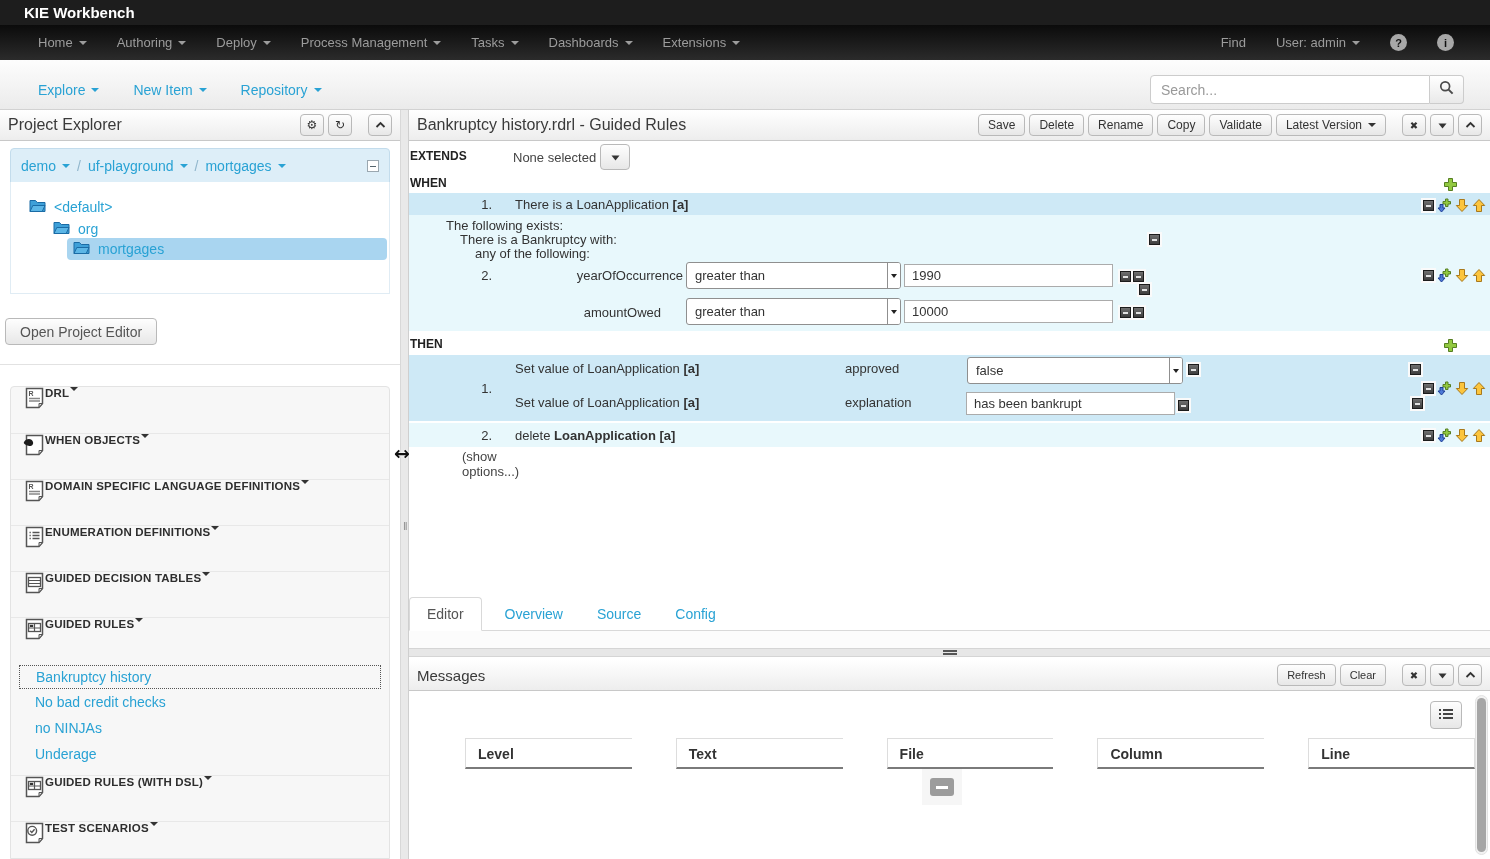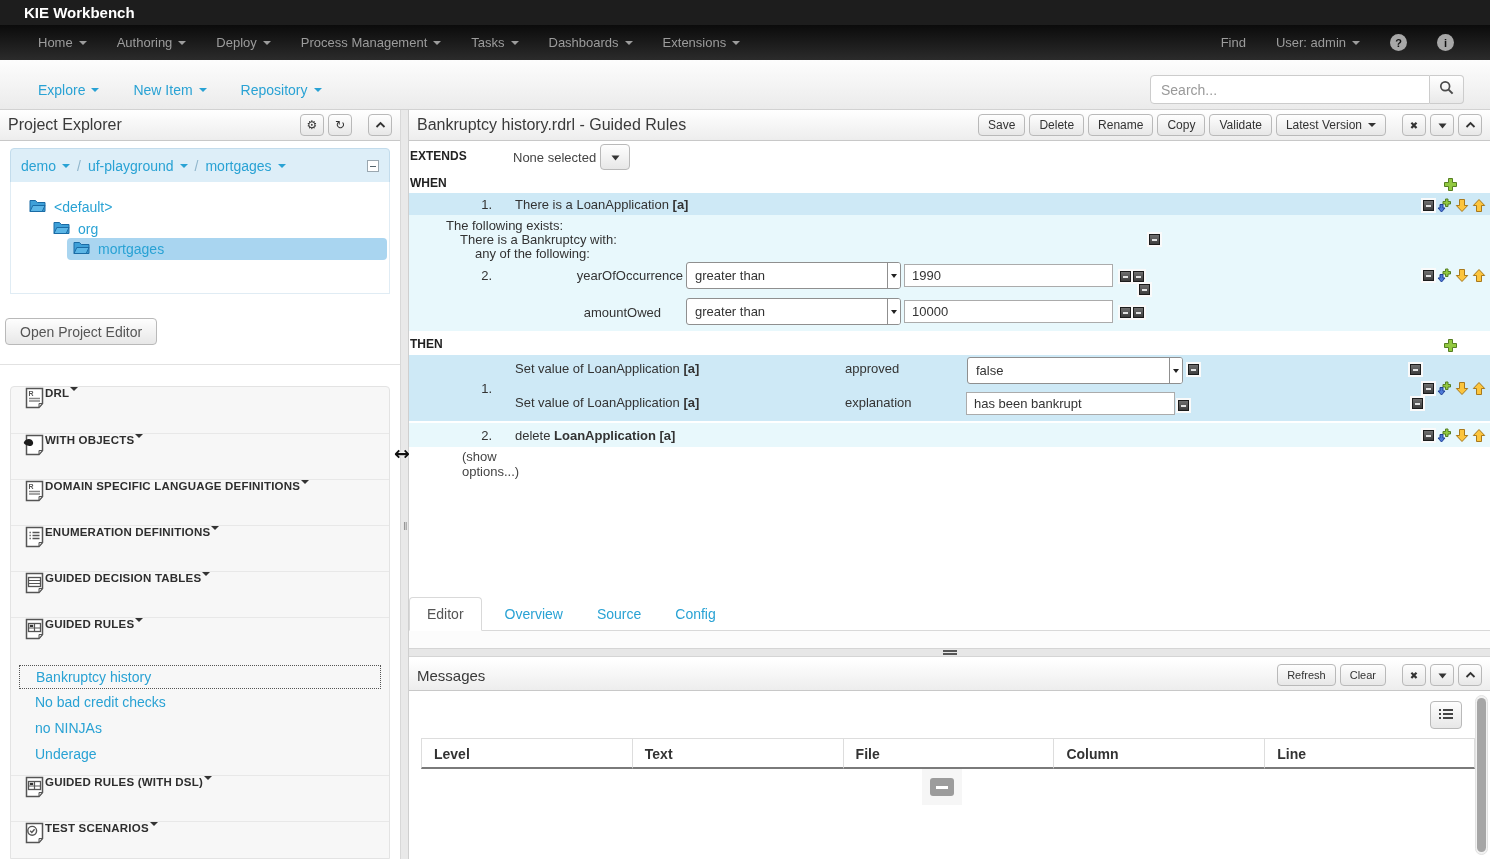--- a/index.html
+++ b/index.html
@@ -106,21 +106,21 @@
   #hgrip { position:absolute; left:50%; top:1px; width:14px; height:5px; margin-left:-7px;
     border-top:2px solid #555; border-bottom:2px solid #555; }
 
   
   #messages { position:absolute; left:0; right:0; top:550px; bottom:0; }
   #messages .ptitle { font-size:15px; }
   #mbody { position:absolute; left:0; right:0; top:31px; bottom:0; background:#fff; }
   #listbtn { position:absolute; right:28px; top:10px; width:32px; height:28px; }
   #mtable { position:absolute; left:12px; top:47px; width:1054px; display:grid; grid-template-columns:repeat(5,1fr); }
   .mth { height:31px; line-height:30px; font-size:14px; font-weight:bold; color:#333; padding-left:12px;
-    border:1px solid #ddd; border-right:none; border-bottom:2px solid #7a7a7a; background:#fff; }
+    border:1px solid #ddd; border-right:none; border-bottom:2px solid #7a7a7a; background:#fff;margin-left:44px; }
   .mth:last-child { border-right:1px solid #ddd; }
   #emptywrap { position:absolute; left:513px; top:78px; width:40px; height:36px; background:#f6f6f6; display:flex; align-items:center; justify-content:center; }
   #emptyico { width:24px; height:18px; background:#9c9c9c; border-radius:3px; position:relative; }
   #emptyico::after { content:""; position:absolute; left:6px; right:6px; top:8px; height:3px; background:#fff; }
   #vscroll { position:absolute; right:2px; top:4px; bottom:4px; width:13px; background:#f2f2f2; border:1px solid #e2e2e2; border-radius:7px; }
   #vthumb { position:absolute; left:1px; top:2px; bottom:2px; width:9px; background:#a6a6a6; border-radius:5px; cursor:pointer; }
 </style>
 </head>
 <body>
 
@@ -264,21 +264,21 @@
             </svg></span>
           <span class="slabel">DRL</span>
           <span class="caret dark"></span>
         </div>
       <div class="accsec">
           <span><svg width="19" height="22" viewBox="0 0 19 22" style="overflow:visible">
               <path d="M1.5 1.5h16v15l-3.5 4H1.5z" fill="#fff" stroke="#555" stroke-width="1.5"></path>
               <path d="M17.5 16.5l-3.5 4v-4z" fill="#ddd" stroke="#555"></path>
               <path d="M-1 8c2-4 8-4 9 0 .8 3-2 4.6-4.6 3.8C1 11 -2 10 -1 8z" fill="#1c1c1c"></path>
             </svg></span>
-          <span class="slabel">WITH OBJECTS</span>
+          <span class="slabel">WHEN OBJECTS</span>
           <span class="caret dark"></span>
         </div>
       <div class="accsec">
           <span><svg width="19" height="22" viewBox="0 0 19 22" style="overflow:visible">
               <path d="M1.5 1.5h16v15l-3.5 4H1.5z" fill="#fff" stroke="#555" stroke-width="1.5"></path>
               <path d="M17.5 16.5l-3.5 4v-4z" fill="#ddd" stroke="#555"></path>
               <text x="3.5" y="8.5" font-size="7" font-weight="bold" fill="#555" font-family="Liberation Sans,sans-serif">R</text>
               <path d="M4 11.5h11M4 14h11" stroke="#888" stroke-width="1.4"></path>
             </svg></span>
           <span class="slabel">DOMAIN SPECIFIC LANGUAGE DEFINITIONS</span>

